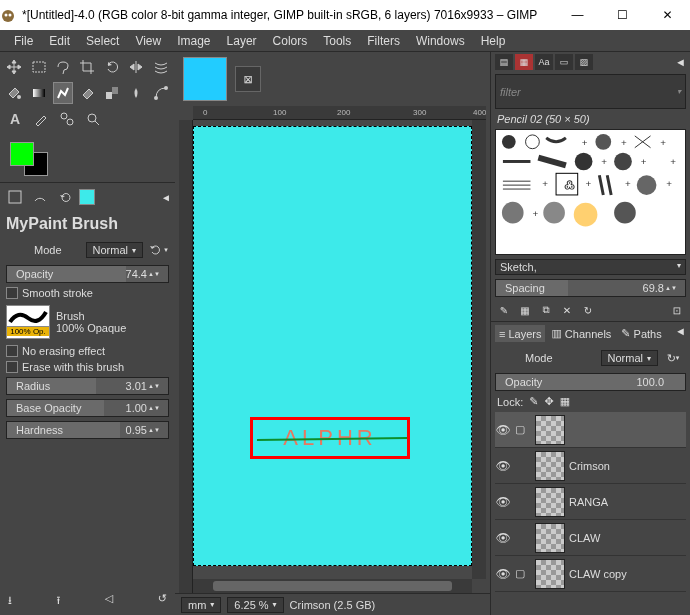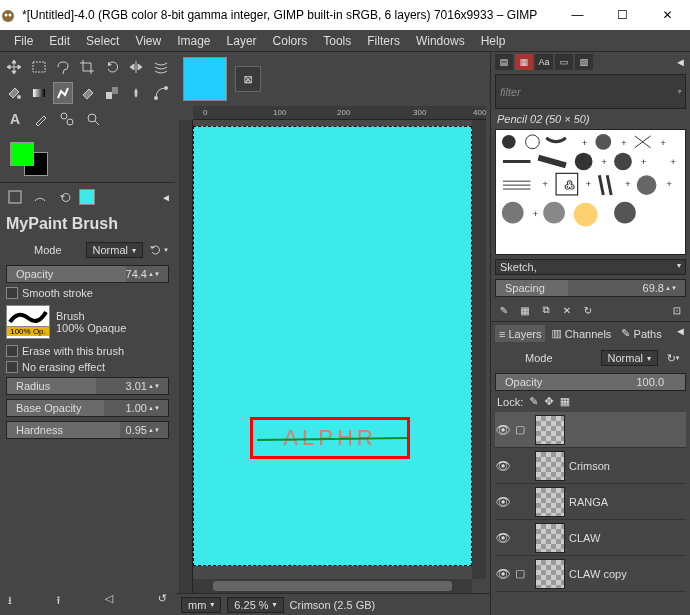--- a/index.html
+++ b/index.html
@@ -283,25 +283,25 @@
           </svg>
         <div style="background:#eab308;border-top:1px solid #888;width:100%;text-align:center">100% Op.</div>
       </div>
       <div>
         <div>Brush</div>
         <div>100% Opaque</div>
       </div>
     </div>
     <div class="chk">
         <div class="box"></div>
-        <span>Erase with this brush</span>
+        <span>No erasing effect</span>
       </div>
     <div class="chk">
         <div class="box"></div>
-        <span>No erasing effect</span>
+        <span>Erase with this brush</span>
       </div>
     <div class="slider">
         <div class="fill" style="width:55%"></div>
         <span>Radius</span>
         <span class="val">3.01</span>
         <div class="spin">▲▼</div>
       </div>
     <div class="slider">
         <div class="fill" style="width:60%"></div>
         <span>Base Opacity</span>

